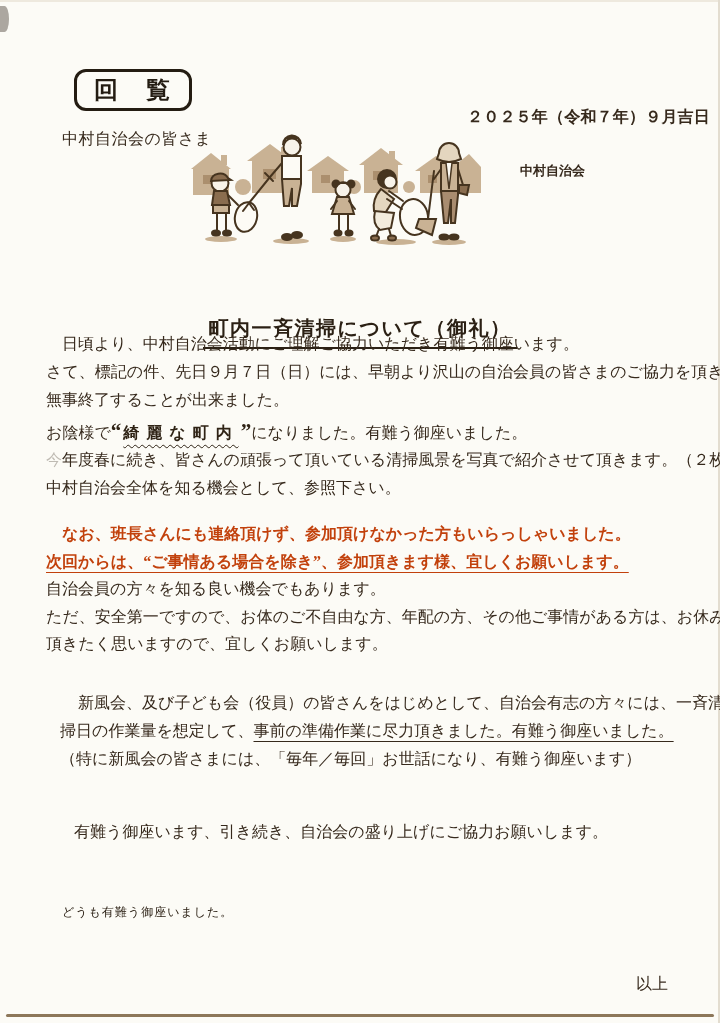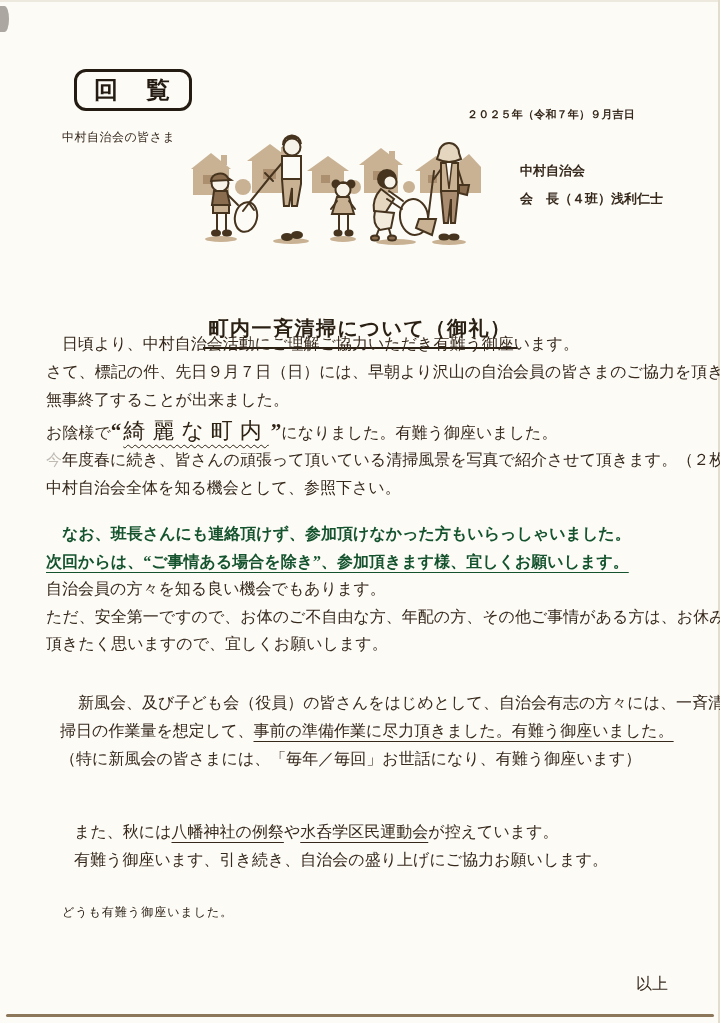--- a/index.html
+++ b/index.html
@@ -14,42 +14,42 @@
   .edge-top{position:absolute;left:0;top:0;width:100%;height:2px;background:#eee9de;}
   .corner-smudge{position:absolute;left:0;top:6px;width:9px;height:26px;
     background:#6a6259;opacity:.55;border-radius:0 60% 60% 0;}
 
   .kairan-box{
     position:absolute;left:74px;top:69px;width:112px;height:36px;
     border:3px solid #241c12;border-radius:12px;
     display:flex;align-items:center;justify-content:center;
     font-size:24px;font-weight:700;letter-spacing:2px;color:#241c12;
   }
-  .recipient{position:absolute;left:62px;top:129px;font-size:12px;letter-spacing:.5px;}
-  .date-line{position:absolute;left:467px;top:107px;font-size:11px;font-weight:600;letter-spacing:.2px;}
+  .recipient{position:absolute;left:62px;top:129px;font-size:16px;letter-spacing:.5px;}
+  .date-line{position:absolute;left:467px;top:107px;font-size:16px;font-weight:600;letter-spacing:.2px;}
   .sender{position:absolute;left:520px;top:157px;font-size:13px;font-weight:600;line-height:28px;}
 
   .illustration{position:absolute;left:191px;top:129px;width:290px;height:120px;}
 
   .title-wrap{position:absolute;left:0;top:267px;width:100%;text-align:center;margin-top:48px;}
   .doc-title{
     display:inline-block;font-size:20px;font-weight:700;letter-spacing:1.5px;
     border-bottom:2px solid #2b2014;padding:0 6px 5px;color:#2b2014;
   }
 
   .para{position:absolute;font-size:16px;line-height:28px;color:#36291c;}
   .para .line{white-space:nowrap;}
-  .bold{font-weight:700;color:#14532d;}
+  .bold{font-weight:700;color:#c2410c;}
   .uline{text-decoration:underline;text-underline-offset:5px;text-decoration-thickness:1.2px;}
 
   #p1{left:46px;top:330px;width:668px;}
   #p1 .line-big{line-height:34px;}
   .em-quote{font-size:21px;font-weight:700;color:#2f2315;}
   .em-clean{
-    font-size:22px;font-weight:400;letter-spacing:7px;color:#2f2315;
+    font-size:16px;font-weight:700;letter-spacing:7px;color:#2f2315;
     text-decoration:underline wavy;text-decoration-thickness:1px;text-underline-offset:6px;
     padding:0 2px;
   }
   #p2{left:46px;top:446px;width:668px;}
   .faded{opacity:.3;filter:blur(.4px);}
   #p3{left:46px;top:520px;width:668px;line-height:27.5px;}
   #s1{left:60px;top:689px;width:655px;}
   #s1 .l1{padding-left:18px;}
   #p4{left:74px;top:818px;width:640px;}
   .closing{position:absolute;left:62px;top:904px;font-size:12px;font-weight:400;letter-spacing:1px;color:#2b2014;}
@@ -68,21 +68,20 @@
   <div class="kairan-box">
     <span>回　覧</span>
   </div>
 
   <div class="recipient">中村自治会の皆さま</div>
 
   <div class="date-line">２０２５年（令和７年）９月吉日</div>
 
   <div class="sender">
     <div>中村自治会</div>
-    <div>会　長（４班）浅利仁士</div>
   </div>
 
   <svg class="illustration" viewBox="0 0 290 120">
 
     <g fill="#c9b294">
       <polygon points="0,40 20,24 40,40"></polygon>
         <rect x="2" y="40" width="36" height="26"></rect>
       <rect x="30" y="26" width="6" height="10"></rect>
       <polygon points="56,32 79,15 102,32"></polygon>
         <rect x="61" y="32" width="36" height="32"></rect>
@@ -214,23 +213,20 @@
 
   <div class="para" id="s1">
     <div class="line l1">新風会、及び子ども会（役員）の皆さんをはじめとして、自治会有志の方々には、一斉清</div>
     <div class="line">
       <span>掃日の作業量を想定して、</span><span class="uline">事前の準備作業に尽力頂きました。有難う御座いました。</span>
     </div>
     <div class="line">（特に新風会の皆さまには、「毎年／毎回」お世話になり、有難う御座います）</div>
   </div>
 
   <div class="para" id="p4">
-    <div class="line">
-      <span>また、秋には</span><span class="uline">八幡神社の例祭</span><span>や</span><span class="uline">水呑学区民運動会</span><span>が控えています。</span>
-    </div>
     <div class="line">有難う御座います、引き続き、自治会の盛り上げにご協力お願いします。</div>
   </div>
 
   <div class="closing">どうも有難う御座いました。</div>
 
   <div class="endmark">以上</div>
 
 </div>
 
 </body></html>

